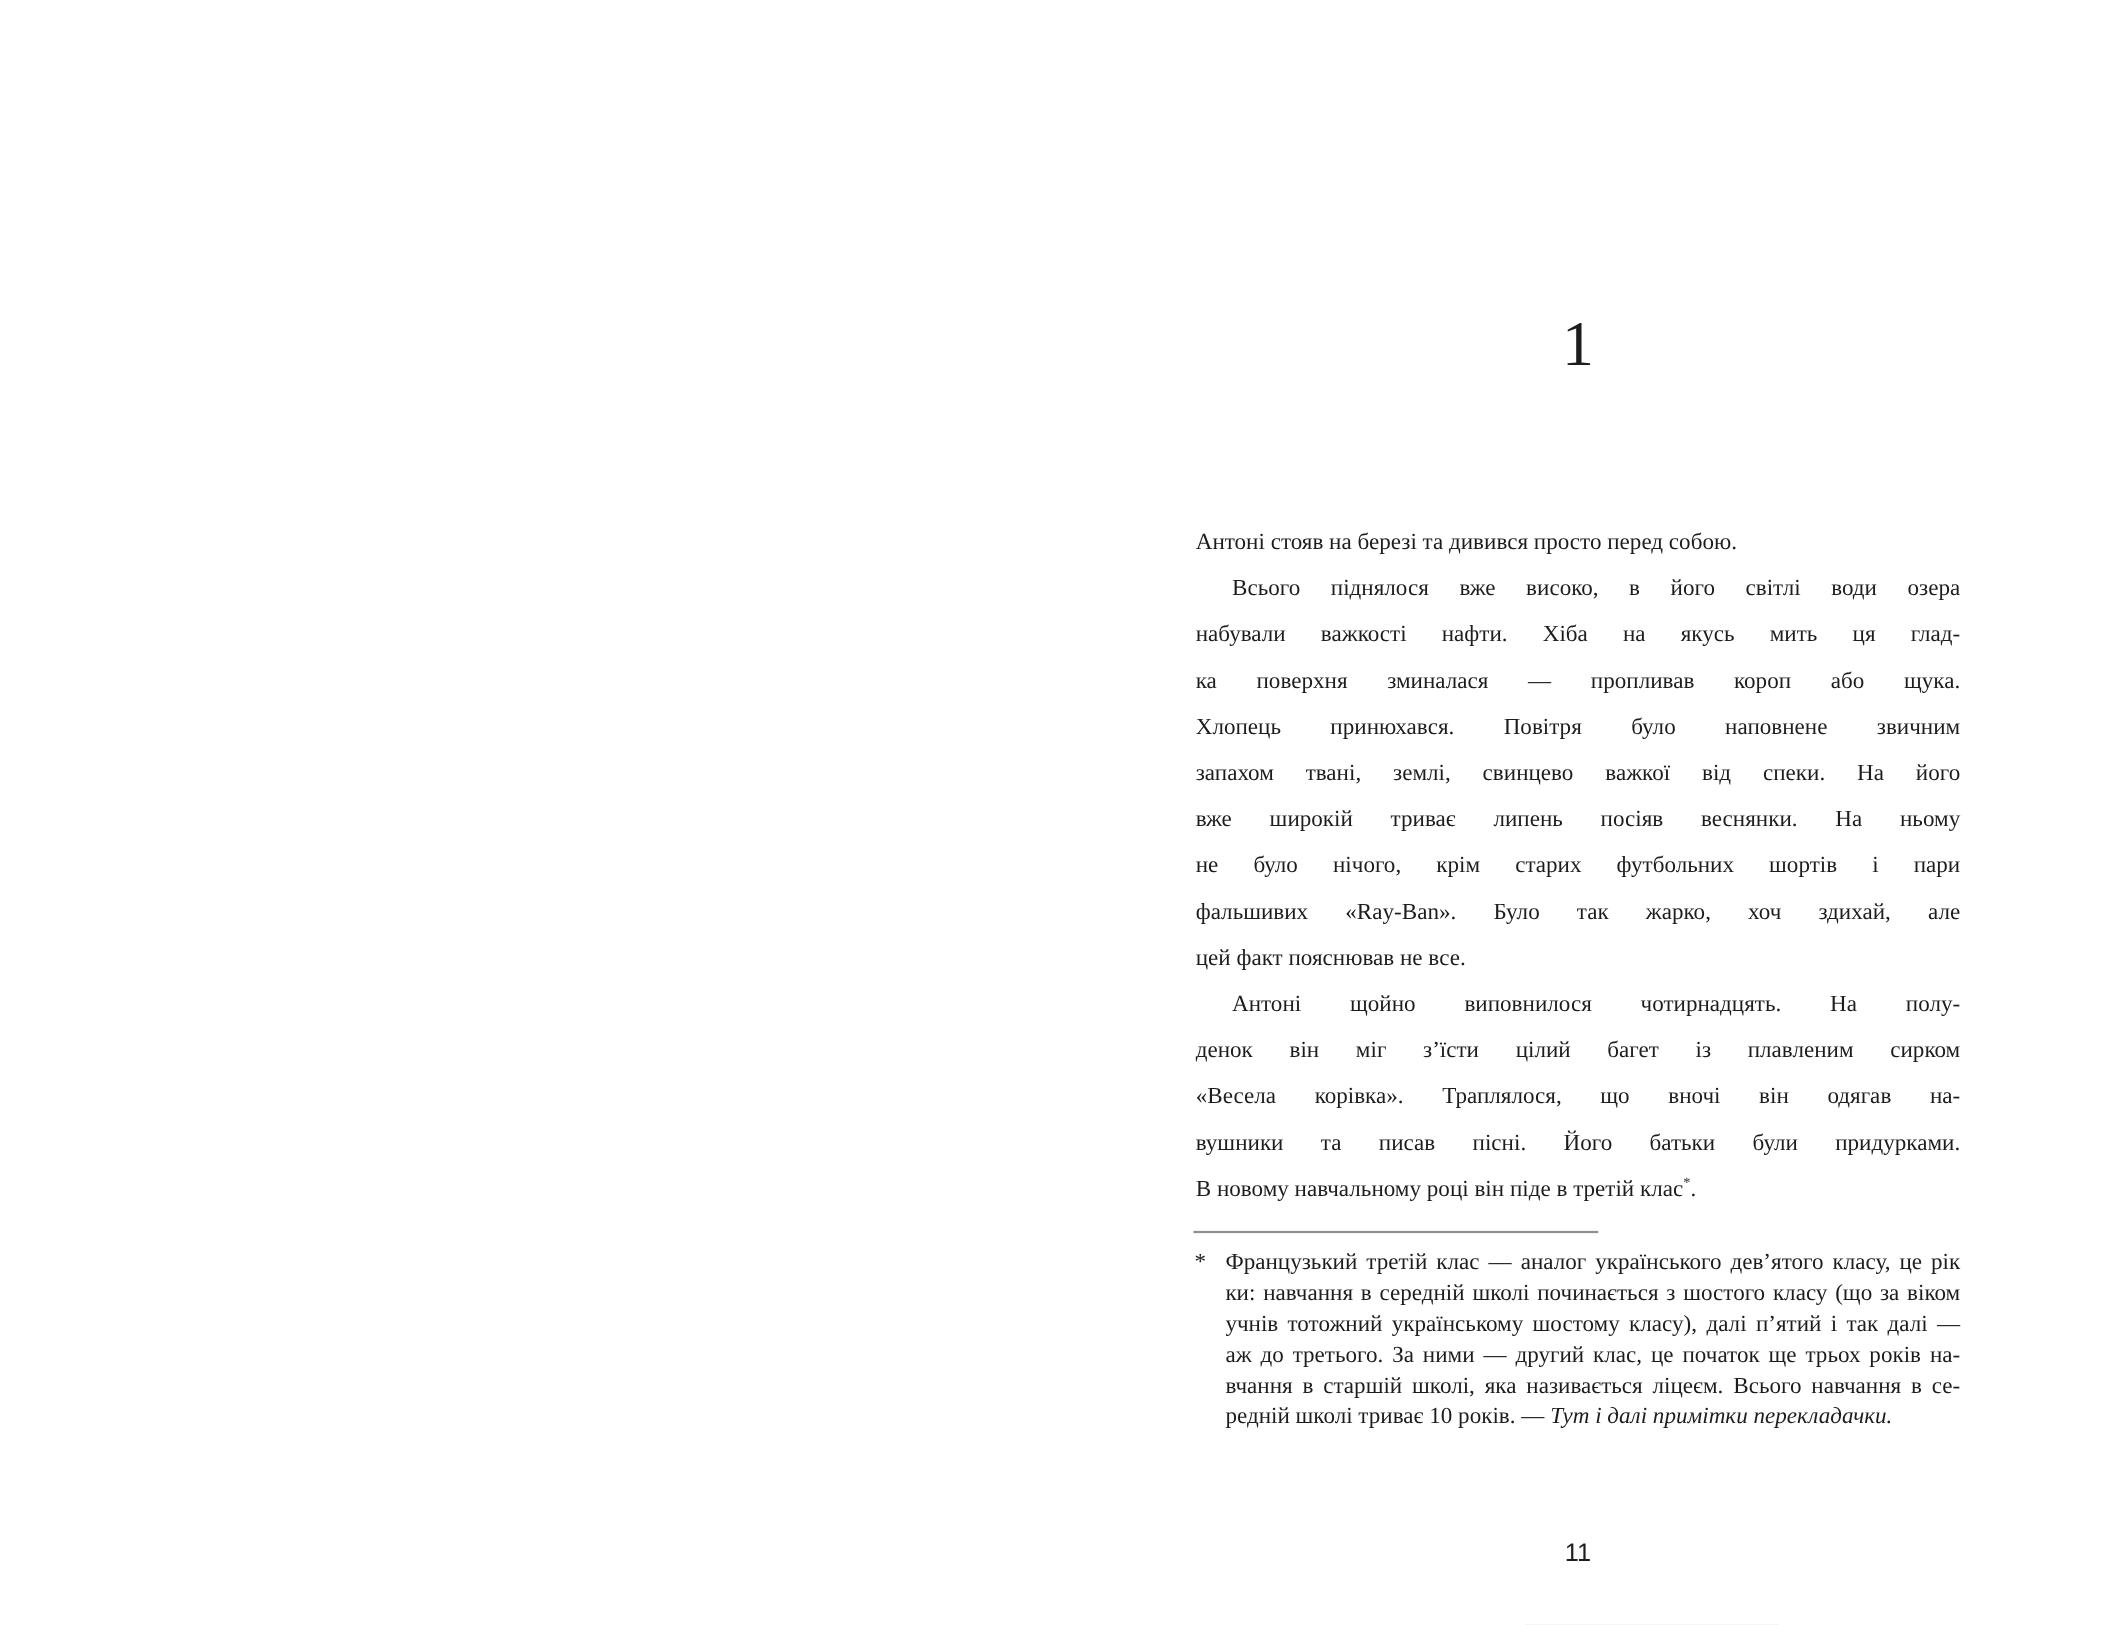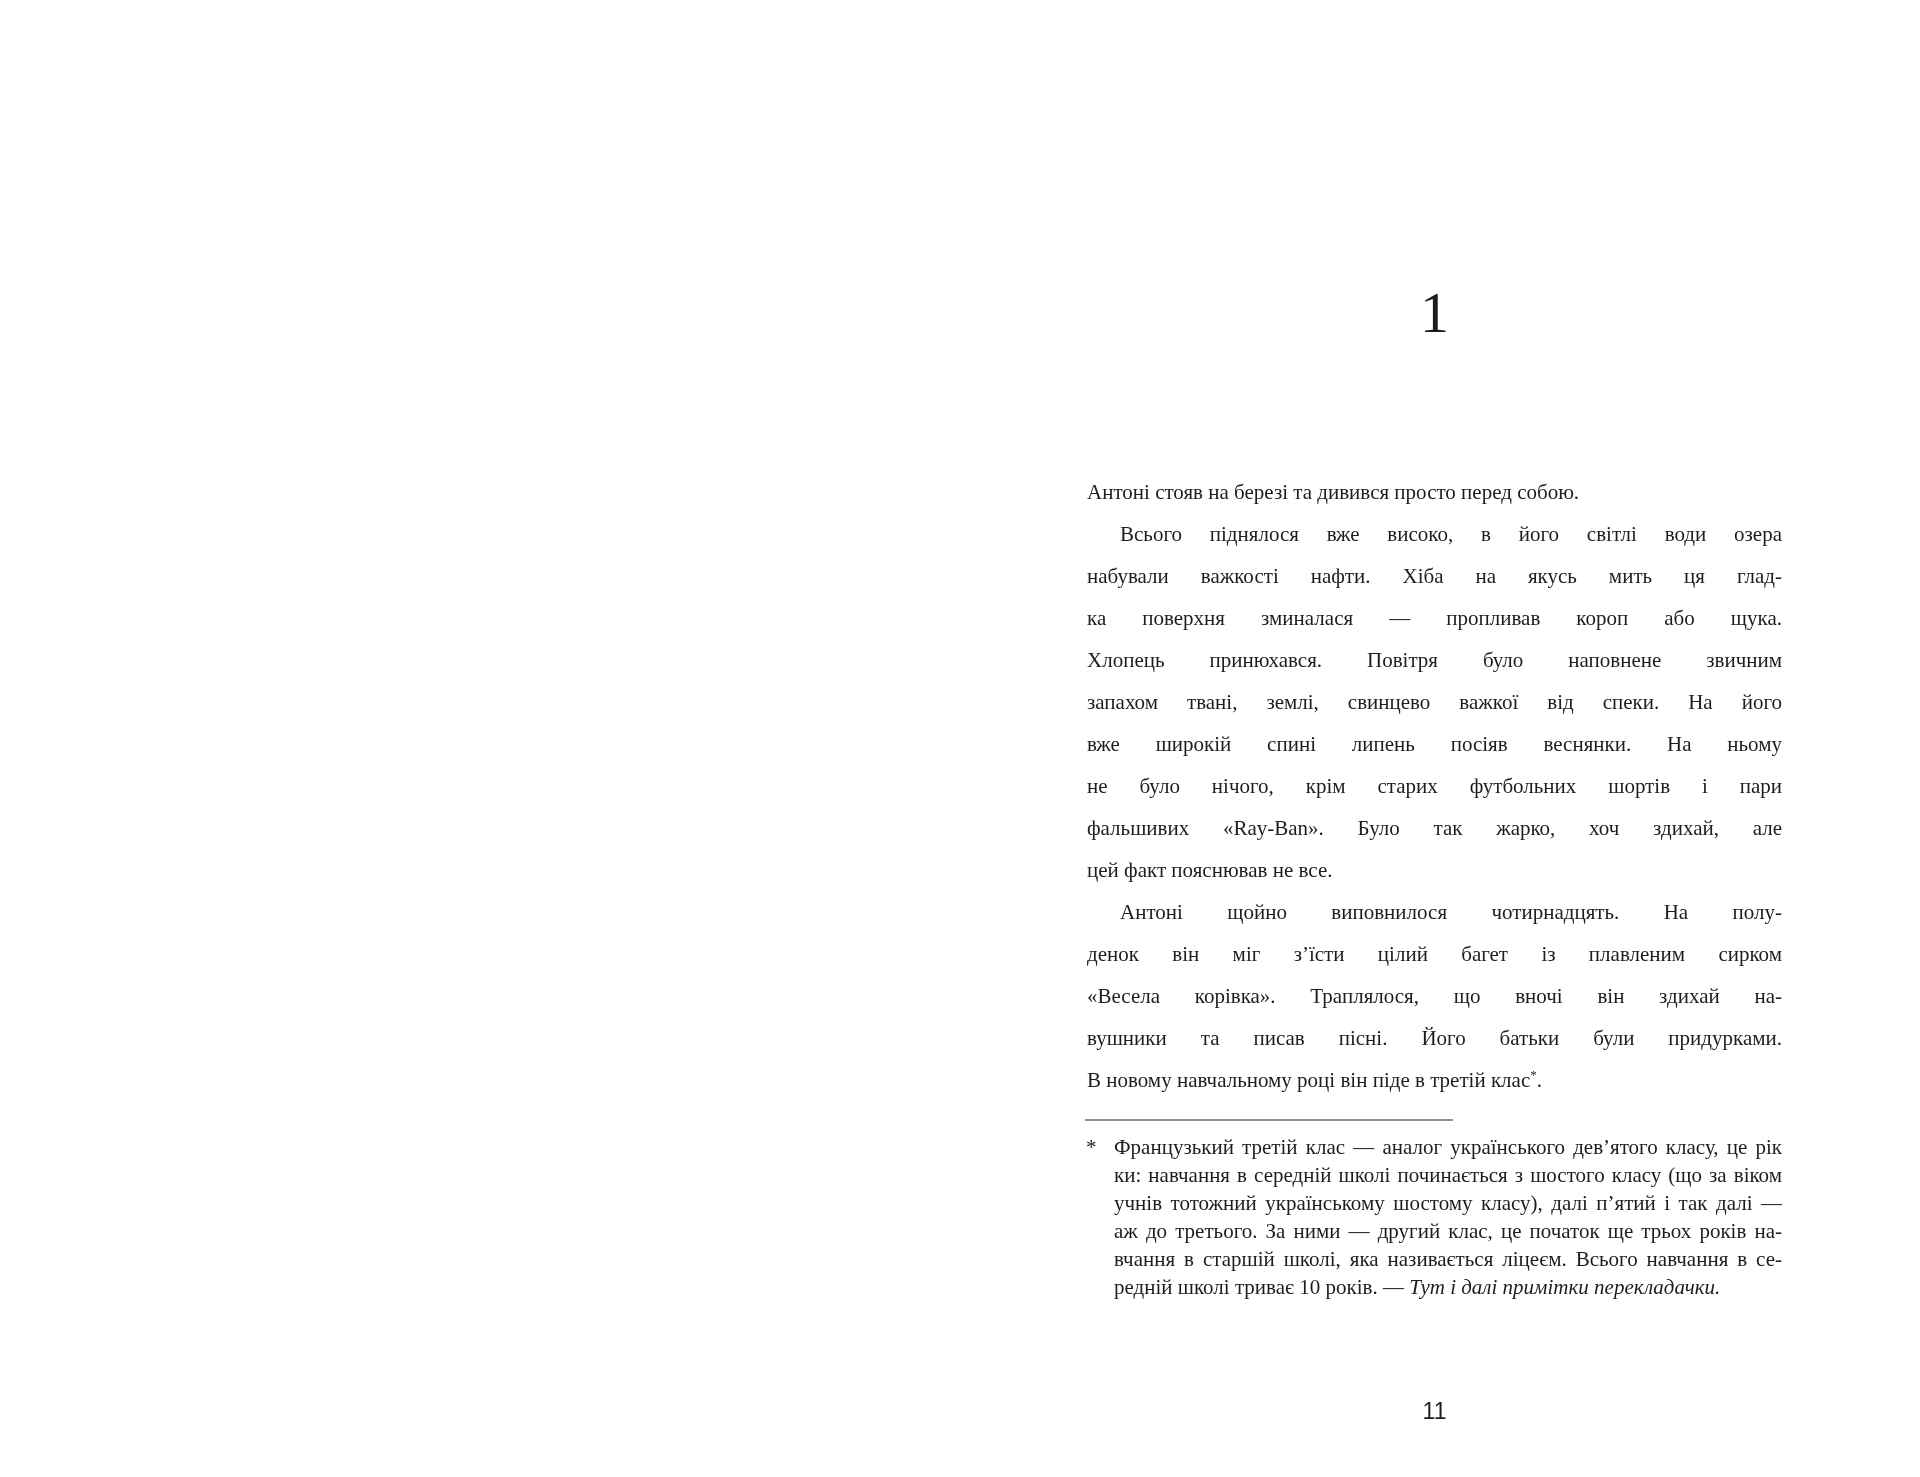--- a/index.html
+++ b/index.html
@@ -82,33 +82,33 @@
         <div class="line indent">Всього піднялося вже високо, в його світлі води озера</div>
 
         <div class="line">набували важкості нафти. Хіба на якусь мить ця глад-</div>
 
         <div class="line">ка поверхня зминалася — пропливав короп або щука.</div>
 
         <div class="line">Хлопець принюхався. Повітря було наповнене звичним</div>
 
         <div class="line">запахом твані, землі, свинцево важкої від спеки. На його</div>
 
-        <div class="line">вже широкій спині липень посіяв веснянки. На ньому</div>
+        <div class="line">вже широкій триває липень посіяв веснянки. На ньому</div>
 
         <div class="line">не було нічого, крім старих футбольних шортів і пари</div>
 
         <div class="line">фальшивих «Ray-Ban». Було так жарко, хоч здихай, але</div>
 
         <div class="line no-justify">цей факт пояснював не все.</div>
 
         <div class="line indent">Антоні щойно виповнилося чотирнадцять. На полу-</div>
 
         <div class="line">денок він міг з’їсти цілий багет із плавленим сирком</div>
 
-        <div class="line">«Весела корівка». Траплялося, що вночі він здихай на-</div>
+        <div class="line">«Весела корівка». Траплялося, що вночі він одягав на-</div>
 
         <div class="line">вушники та писав пісні. Його батьки були придурками.</div>
       </div>
     <div class="line no-justify">
       <span>В новому навчальному році він піде в третій клас</span><span class="fn-marker">*</span><span>.</span>
     </div>
   </div>
 
   <div class="footnote-rule"></div>
 

